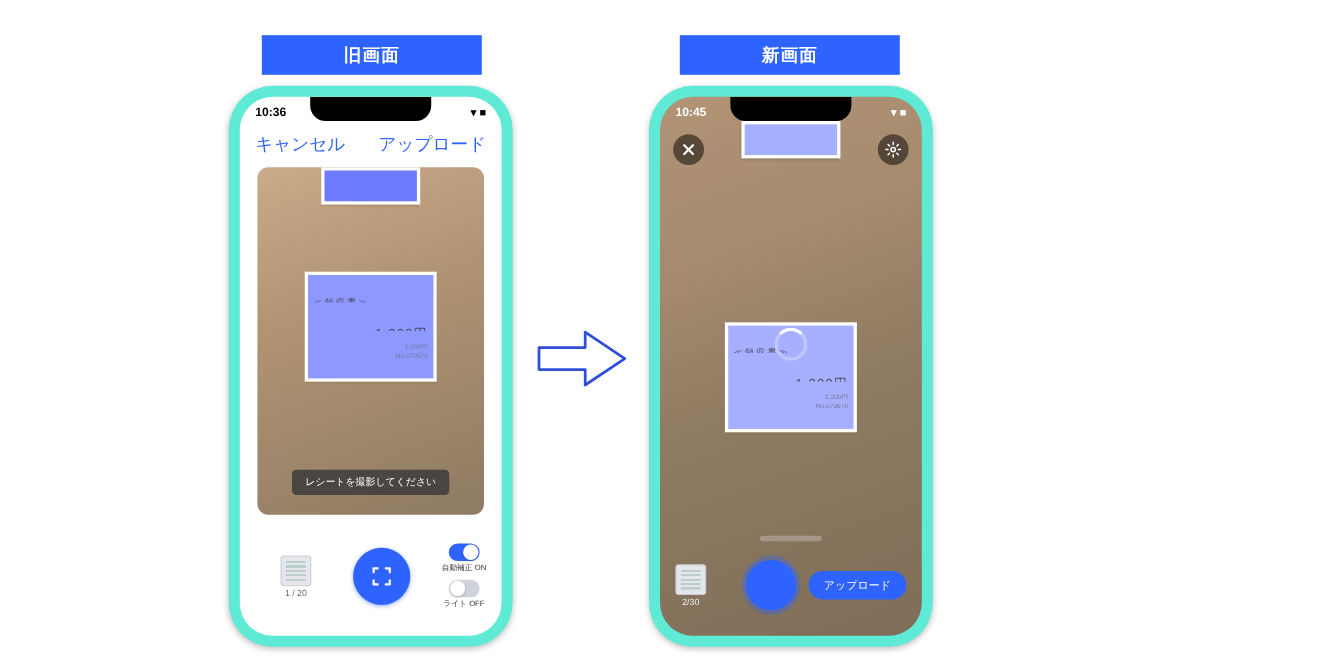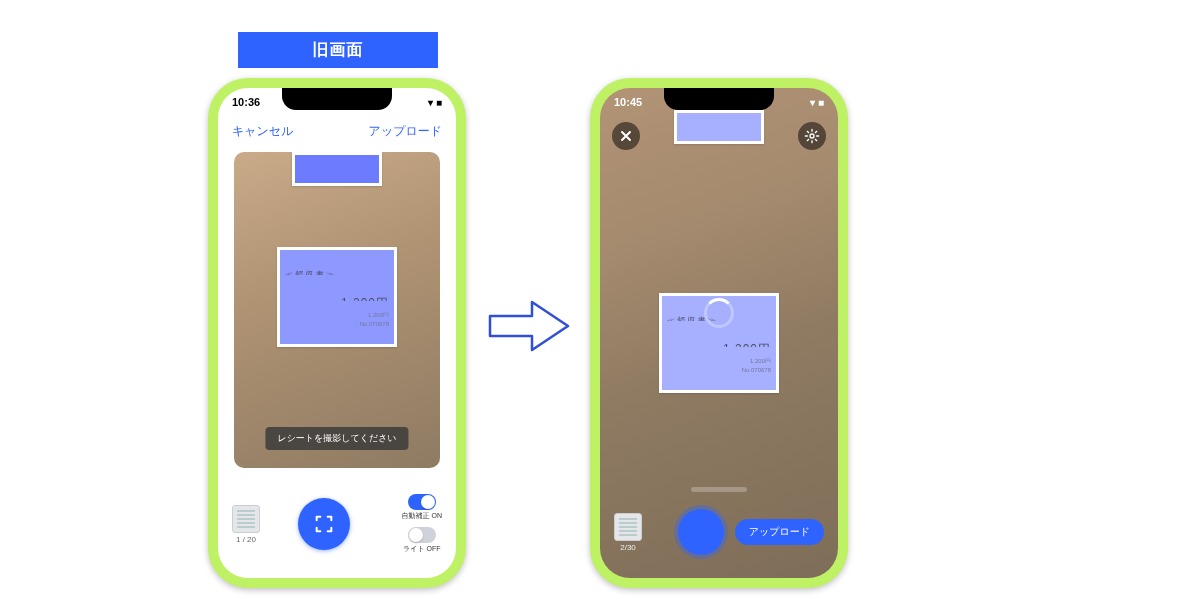--- a/index.html
+++ b/index.html
@@ -25,21 +25,21 @@
     letter-spacing:1px;
   }
   .tab-old { left:238px; }
   .tab-new { left:618px; }
 
   
   .phone {
     position:absolute;
     width:258px; height:510px;
     border-radius:40px;
-    background:#bef264;
+    background:#5eead4;
     box-shadow:0 2px 6px rgba(0,0,0,0.25);
     padding:10px;
   }
   .phone-old { left:208px; top:78px; }
   .phone-new { left:590px; top:78px; }
 
   .screen {
     width:100%; height:100%;
     border-radius:30px;
     overflow:hidden;
@@ -73,21 +73,21 @@
   .statusbar.dark { color:#000; }
   .statusbar.light { color:#fff; }
   .status-icons { display:flex; gap:3px; align-items:center; font-size:10px; }
 
   
   .old-header {
     position:absolute; top:28px; left:0; right:0;
     height:30px;
     display:flex; align-items:center; justify-content:space-between;
     padding:0 14px;
-    font-size:12px; font-weight:500;
+    font-size:16px; font-weight:500;
     color:#2f63ff;
   }
 
   
   .old-viewport {
     position:absolute;
     top:64px; left:16px; right:16px; bottom:110px;
     border-radius:10px;
     overflow:hidden;
     background:linear-gradient(160deg,#c9ab8a 0%, #b09373 40%, #8e7b63 100%);
@@ -102,21 +102,21 @@
     border-radius:4px;
     white-space:nowrap;
     text-align:right;
   }
 
   
   .old-bottom {
     position:absolute;
     bottom:10px; left:0; right:0;
     height:88px;
-    display:flex; align-items:center;
+    display:flex; align-items:center;padding-left:23px;
   }
   .thumb-wrap { margin-left:14px; text-align:center; }
   .thumb {
     width:28px; height:28px;
     background:#e4e6ea;
     border:1px solid #c9cdd4;
     border-radius:3px;
     position:relative;
   }
   .thumb::after{
@@ -242,20 +242,21 @@
     width:86px; height:60px;
   }
 
 </style>
 </head>
 <body>
 
 <div class="stage">
 
   <div class="tab tab-old">旧画面</div>
+  <div class="tab tab-new">新画面</div>
 
   <div class="arrow">
     <svg viewBox="0 0 86 60" width="86" height="60">
       <path d="M4 20 H46 V6 L82 30 L46 54 V40 H4 Z" fill="#fff" stroke="#2f4fd9" stroke-width="2.5" stroke-linejoin="round"></path>
     </svg>
   </div>
 
   <div class="phone phone-old">
     <div class="screen screen-old">
       <div class="notch"></div>

